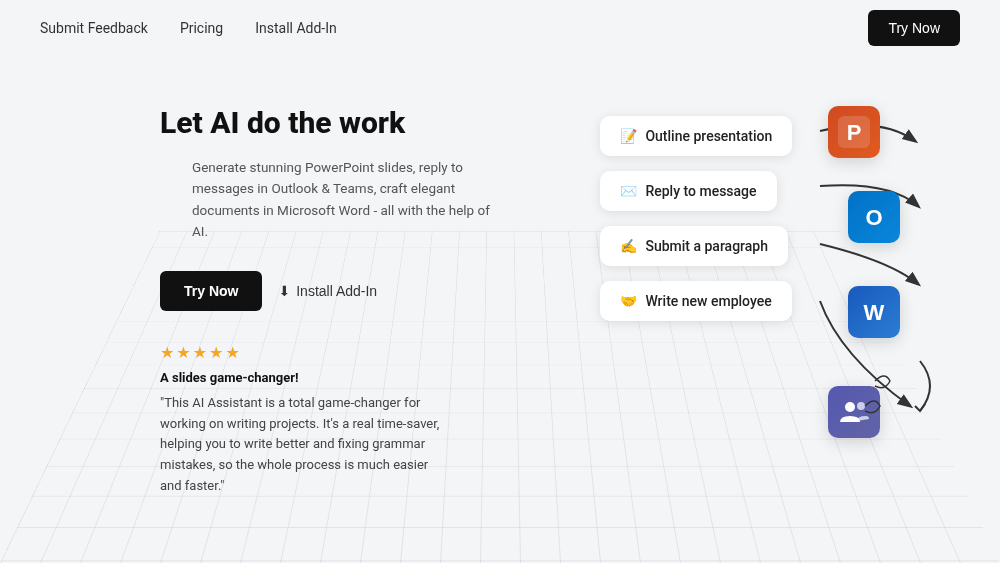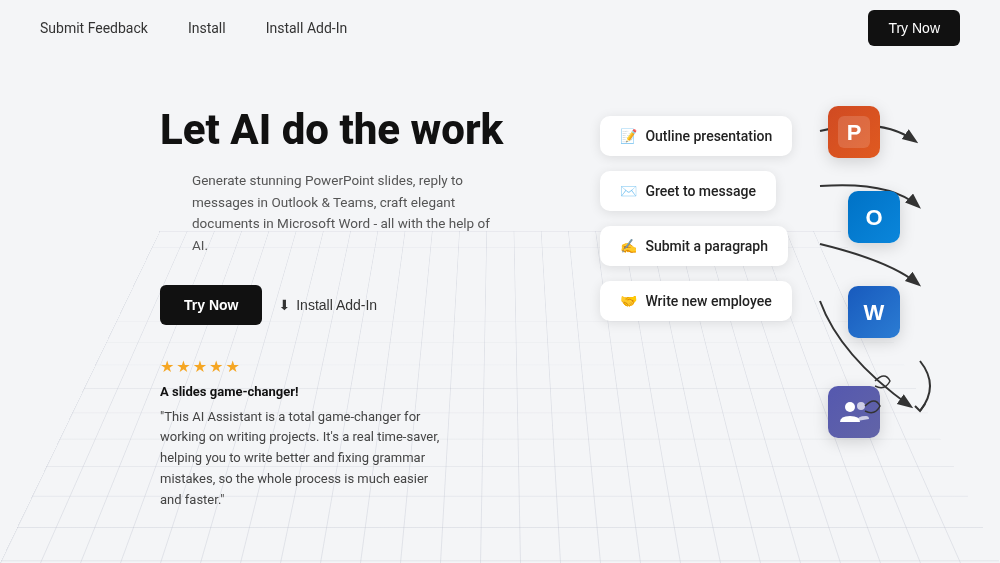--- a/index.html
+++ b/index.html
@@ -48,21 +48,21 @@
       height: 28px;
     }
     .logo-text {
       font-size: 14px;
       font-weight: 500;
       color: #222;
     }
     .nav-links {
       display: flex;
       align-items: center;
-      gap: 40px;
+      gap: 32px;
     }
     .nav-link {
       font-size: 14px;
       color: #333;
       text-decoration: none;
       cursor: pointer;
     }
     .nav-cta {
       background: #111;
       color: #fff;
@@ -82,21 +82,21 @@
       padding: 40px 40px 0 160px;
       gap: 0;
     }
 
     .hero-left {
       flex: 0 0 420px;
       padding-top: 10px;
     }
 
     .hero-title {
-      font-size: 42px;
+      font-size: 30px;
       font-weight: 800;
       color: #111;
       line-height: 1.15;
       margin-bottom: 16px;
     }
 
     .hero-desc {
       font-size: 13.5px;
       color: #555;
       line-height: 1.6;
@@ -218,21 +218,21 @@
       right: 80px;
       top: 290px;
     }
   </style>
 </head>
 <body>
 
 <nav>
   <div class="nav-links">
     <a class="nav-link">Submit Feedback</a>
-    <a class="nav-link">Install</a>
+    <a class="nav-link">Pricing</a>
     <a class="nav-link">Install Add-In</a>
   </div>
   <button class="nav-cta">Try Now</button>
 </nav>
 
 <div class="main">
 
   <div class="hero-left">
     <h1 class="hero-title">
       <span>Let AI do the work</span><br>
@@ -261,21 +261,21 @@
   </div>
 
   <div class="hero-right">
 
     <div class="action-card card-outline">
       <span>📝</span>
       <span>Outline presentation</span>
     </div>
     <div class="action-card card-reply">
       <span>✉️</span>
-      <span>Greet to message</span>
+      <span>Reply to message</span>
     </div>
     <div class="action-card card-write">
       <span>✍️</span>
       <span>Submit a paragraph</span>
     </div>
     <div class="action-card card-greet">
       <span>🤝</span>
       <span>Write new employee</span>
     </div>
 

